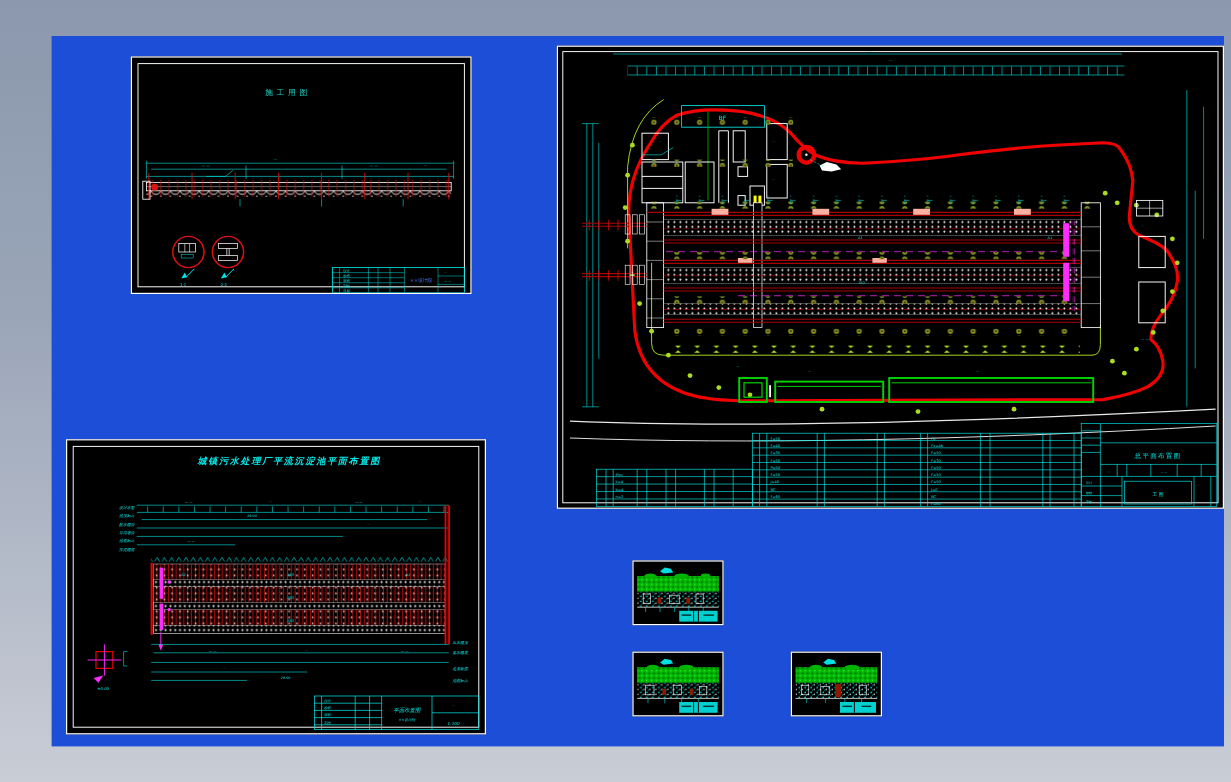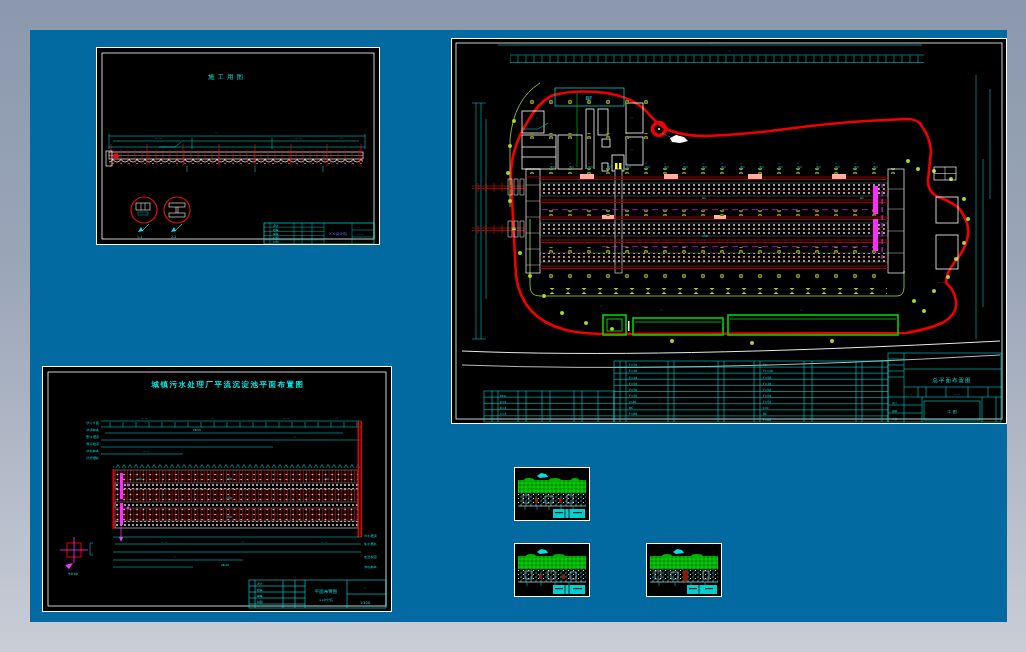--- a/index.html
+++ b/index.html
@@ -1,21 +1,21 @@
 <!DOCTYPE html>
 <html><head>
 <meta charset="utf-8">
 <style>
   html,body{margin:0;padding:0;}
   body{
     width:1026px;height:652px;overflow:hidden;position:relative;
     background:linear-gradient(180deg,#8b98ad 0%,#9aa5b8 40%,#c9cdd6 100%);
     font-family:"DejaVu Sans",sans-serif;
   }
-  #canvas{position:absolute;left:30px;top:30px;width:977px;height:592px;background:#0369a1;}
+  #canvas{position:absolute;left:43px;top:30px;width:977px;height:592px;background:#1d4ed8;}
   .sheet{position:absolute;border:1px solid #fff;background:#000;box-sizing:border-box;}
   svg{display:block;}
   svg text{font-family:"DejaVu Sans",sans-serif;}
 </style>
 </head>
 <body>
 
 <div id="canvas">
 
   <div class="sheet" style="left:66px;top:17px;width:284px;height:198px;">
@@ -457,21 +457,21 @@
         <text x="500" y="374" text-anchor="middle" font-size="4" fill="#00e6e6">工 图</text>
         <text x="440" y="364.5" font-size="2.6" fill="#00e6e6">设计</text>
         <text x="440" y="372.5" font-size="2.6" fill="#00e6e6">校核</text>
         <text x="440" y="380.5" font-size="2.6" fill="#00e6e6">审核</text>
         <text x="440" y="319" font-size="2.5" fill="#00e6e6">···</text>
         <text x="440" y="325" font-size="2.5" fill="#00e6e6">···</text>
       </g>
     </svg>
   </div>
 
-  <div class="sheet" style="left:12px;top:336px;width:350px;height:246px;">
+  <div class="sheet" style="left:12px;top:336px;width:350px;height:246px;font-style:italic;">
     <svg width="348" height="244" viewBox="0 0 348 244">
       <defs>
         <pattern id="c_tick" width="13" height="5" patternUnits="userSpaceOnUse">
           <line x1="2" y1="0" x2="2" y2="5" stroke="#00e6e6" stroke-width="0.5"></line>
         </pattern>
         <pattern id="c_tri" width="6" height="6" patternUnits="userSpaceOnUse">
           <path d="M1,5 L3,1.5 L5,5" fill="none" stroke="#00e6e6" stroke-width="0.5"></path>
         </pattern>
         <pattern id="c_redgrid" width="3.2" height="5" patternUnits="userSpaceOnUse">
           <line x1="1.1" y1="0" x2="1.1" y2="5" stroke="#d01010" stroke-width="0.7"></line>

